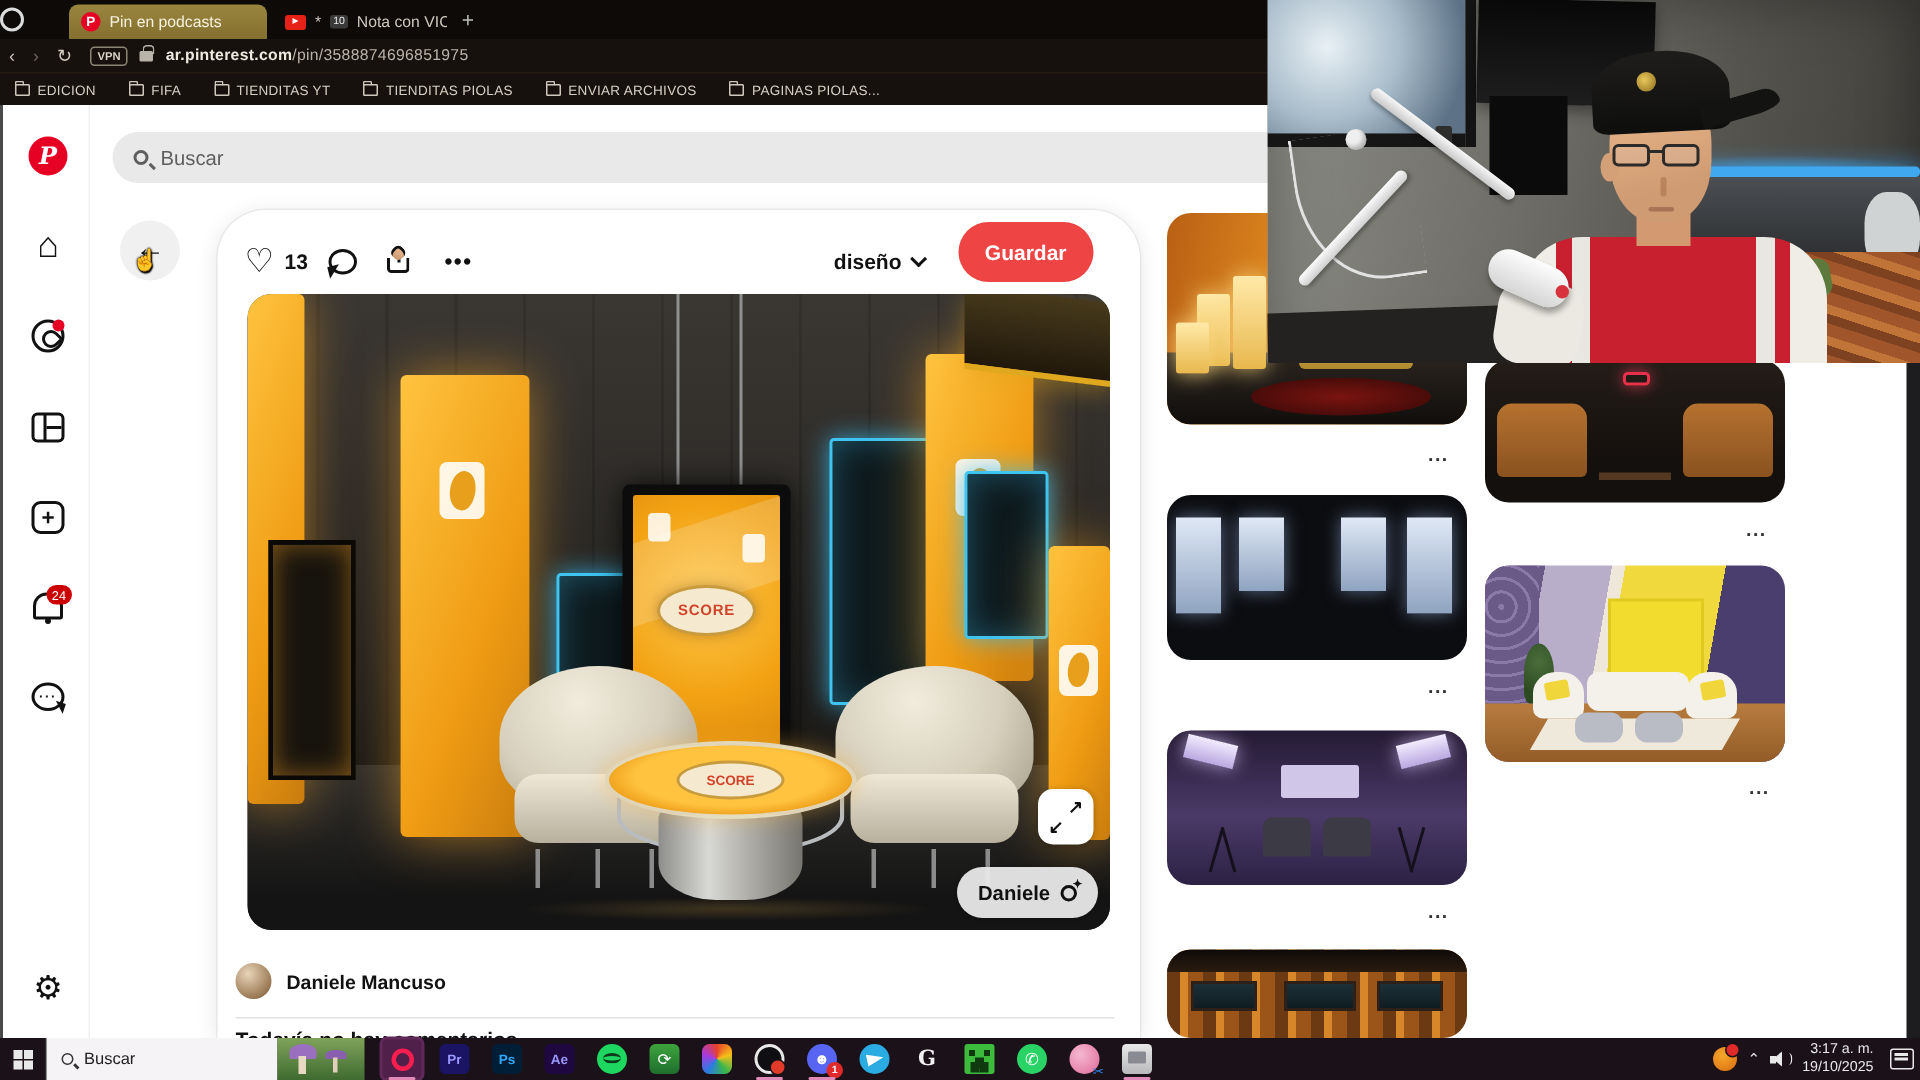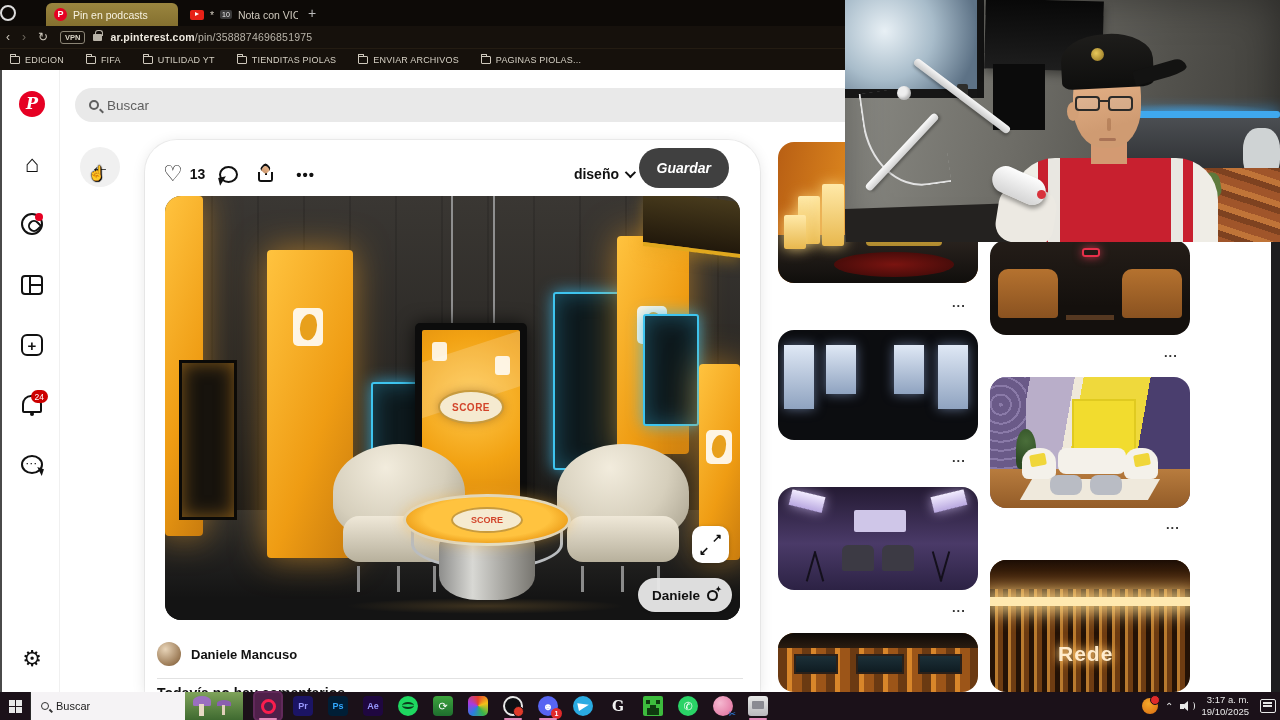--- a/index.html
+++ b/index.html
@@ -75,23 +75,23 @@
   #actionrow { left:163px; top:84px; width:580px; height:40px; display:flex; align-items:center; }
   .heart { font-size:22px; color:#111; }
   .cnt { font-size:14px; font-weight:bold; color:#111; margin:0 14px 0 7px; }
   .cmt { width:19px; height:17px; border:2.4px solid #111; border-radius:50%; position:relative; margin-right:20px;}
   .cmt:after{ content:""; position:absolute; left:-2px; bottom:-4px; border-right:8px solid transparent; border-top:8px solid #111; transform:rotate(-14deg);}
   .share { width:16px; height:18px; position:relative; margin-right:22px; }
   .share .stem{ position:absolute; left:6.5px; top:0; width:2.4px; height:10px; background:#111;}
   .share .head{ position:absolute; left:3px; top:-1px; width:9px; height:9px; border-top:2.4px solid #111; border-left:2.4px solid #111; transform:rotate(45deg);}
   .share .tray{ position:absolute; left:0; top:7px; width:15px; height:10px; border:2.4px solid #111; border-top:none; border-radius:0 0 3px 3px;}
   .dots3 { font-size:15px; font-weight:bold; color:#111; letter-spacing:1px; }
-  #boardsel { position:absolute; right:110px; display:flex; align-items:center; gap:6px; font-size:14px; font-weight:bold; color:#111;justify-content:flex-end; }
+  #boardsel { position:absolute; right:128px; display:flex; align-items:center; gap:6px; font-size:14px; font-weight:bold; color:#111;justify-content:flex-end; }
   .chev { width:8px; height:8px; border-right:2.2px solid #111; border-bottom:2.2px solid #111; transform:rotate(45deg) translateY(-2px); }
-  #savebtn { position:absolute; right:14px; top:-6px; background:#404040; color:#fff; font-size:14px; font-weight:bold; border:none; border-radius:22px; padding:12px 18px;font-style:italic; }
+  #savebtn { position:absolute; right:14px; top:-6px; background:#ef4444; color:#fff; font-size:14px; font-weight:bold; border:none; border-radius:22px; padding:12px 18px; }
 
   
   #studio { left:165px; top:126px; width:575px; height:424px; border-radius:16px; overflow:hidden; background:linear-gradient(#3a3733 0%, #262421 55%, #1b1a18 75%); }
   .floor { left:0; bottom:0; width:100%; height:110px; background:linear-gradient(#31302d, #141414 80%); }
   .wallstripes { left:0; top:0; width:100%; height:330px; background:repeating-linear-gradient(90deg, rgba(0,0,0,.25) 0 2px, transparent 2px 46px); opacity:.5;}
   .oglow { position:absolute; border-radius:4px; background:linear-gradient(110deg,#ffc33f,#ef9c13 60%,#c97c0e); box-shadow:0 0 34px rgba(255,170,40,.55); }
   .sportbadge { position:absolute; background:rgba(255,255,255,.88); border-radius:5px; }
   .sportbadge:after { content:""; position:absolute; left:22%; top:15%; width:55%; height:68%; background:#e8a01c; border-radius:45% 55% 40% 55%; transform:rotate(14deg); }
   .neon { position:absolute; background:#0e1a1e; border:2px solid #3ec4ef; box-shadow:0 0 16px rgba(55,185,235,.8), inset 0 0 22px rgba(60,190,235,.35); border-radius:3px; }
   .darkamb { position:absolute; background:#17130d; border:3px solid #0a0907; box-shadow:inset 0 0 18px rgba(240,160,40,.5); }
@@ -293,21 +293,21 @@
     <span class="bm">
         <i class="folder"></i>
         <span>EDICION</span>
       </span>
     <span class="bm">
         <i class="folder"></i>
         <span>FIFA</span>
       </span>
     <span class="bm">
         <i class="folder"></i>
-        <span>UTILIDAD YT</span>
+        <span>TIENDITAS YT</span>
       </span>
     <span class="bm">
         <i class="folder"></i>
         <span>TIENDITAS PIOLAS</span>
       </span>
     <span class="bm">
         <i class="folder"></i>
         <span>ENVIAR ARCHIVOS</span>
       </span>
     <span class="bm">
@@ -502,25 +502,20 @@
       <span class="sofa"></span>
       <span class="armch" style="left:16%"></span>
       <span class="armch" style="right:16%"></span>
       <span class="pill" style="left:20%;bottom:32%"></span>
       <span class="pill" style="right:20%;bottom:32%"></span>
       <span class="pouf" style="left:30%"></span>
       <span class="pouf" style="left:50%"></span>
     </div>
     <div class="abs rmore" style="left:1166px;top:447px">...</div>
 
-    <div class="abs rpin art7" style="left:990px;top:490px;width:200px;height:132px">
-      <span class="top"></span>
-      <span class="glowline"></span>
-      <span class="word">Rede</span>
-    </div>
 
     <div class="abs" id="scrollbar"></div>
   </div>
 
   <div class="abs" id="cam">
     <div class="abs monitor"></div>
     <div class="abs tv1"></div>
     <div class="abs tv2"></div>
     <div class="abs socket"></div>
     <div class="abs ledglow"></div>

